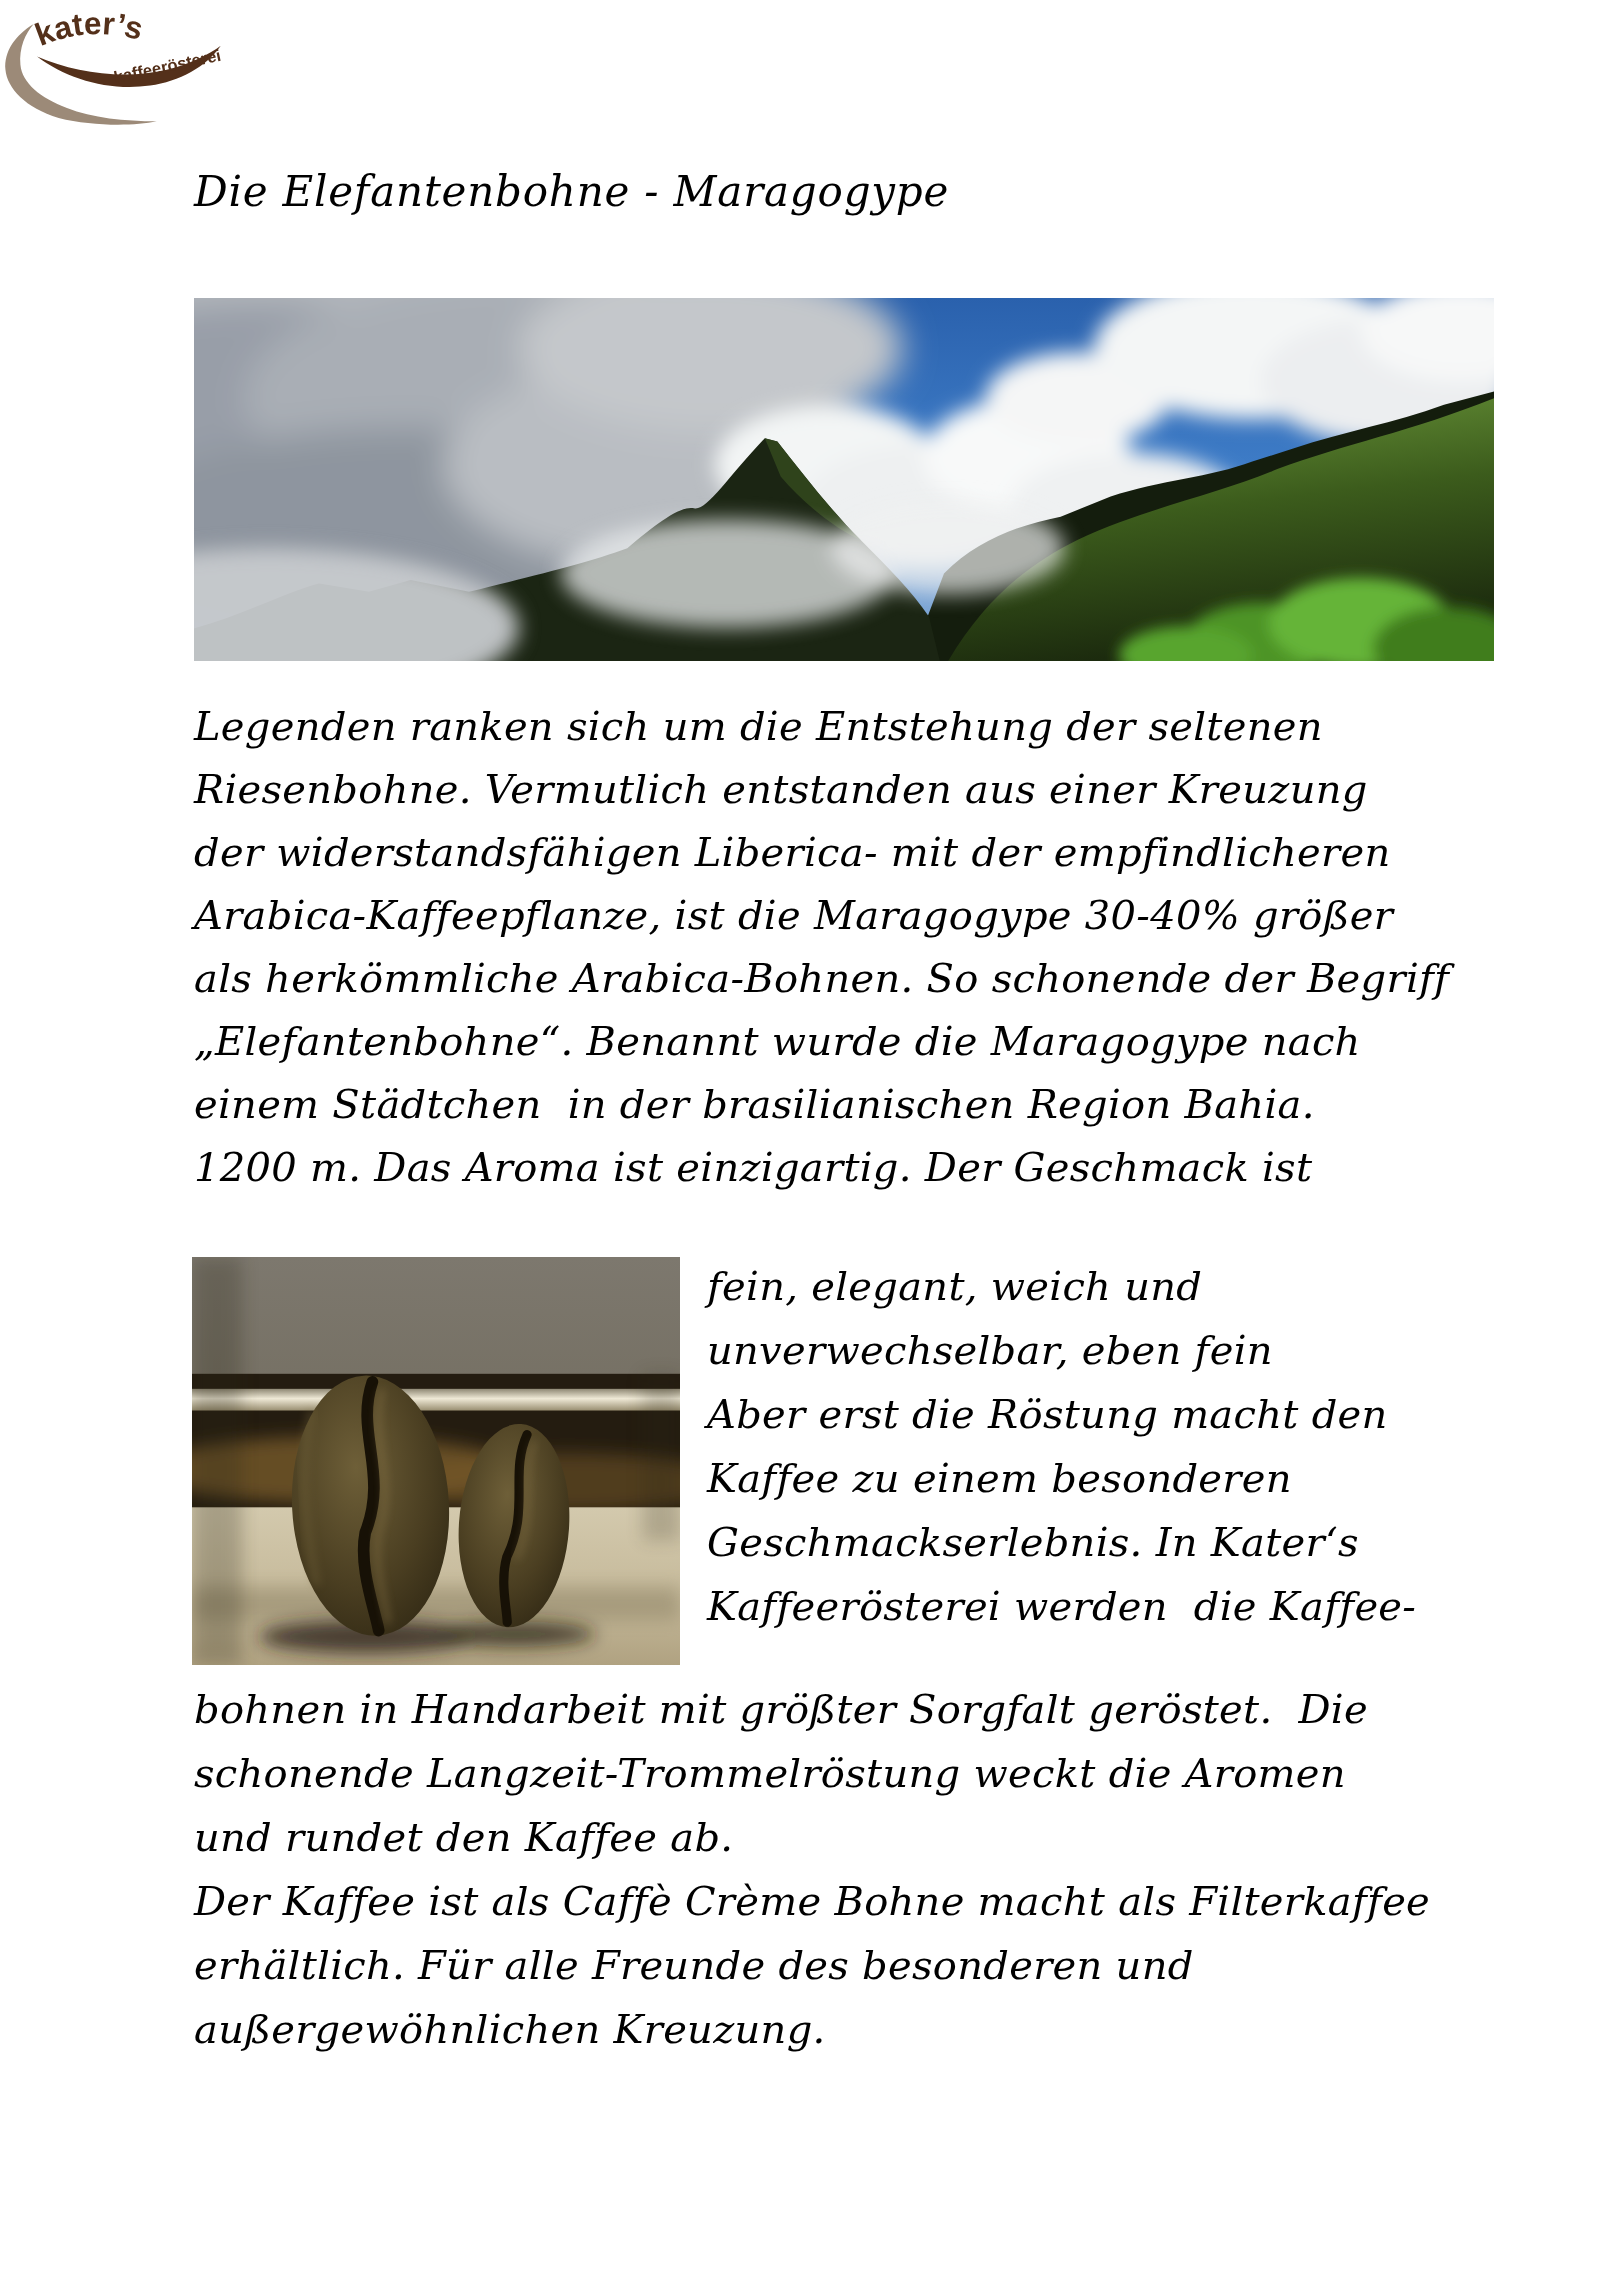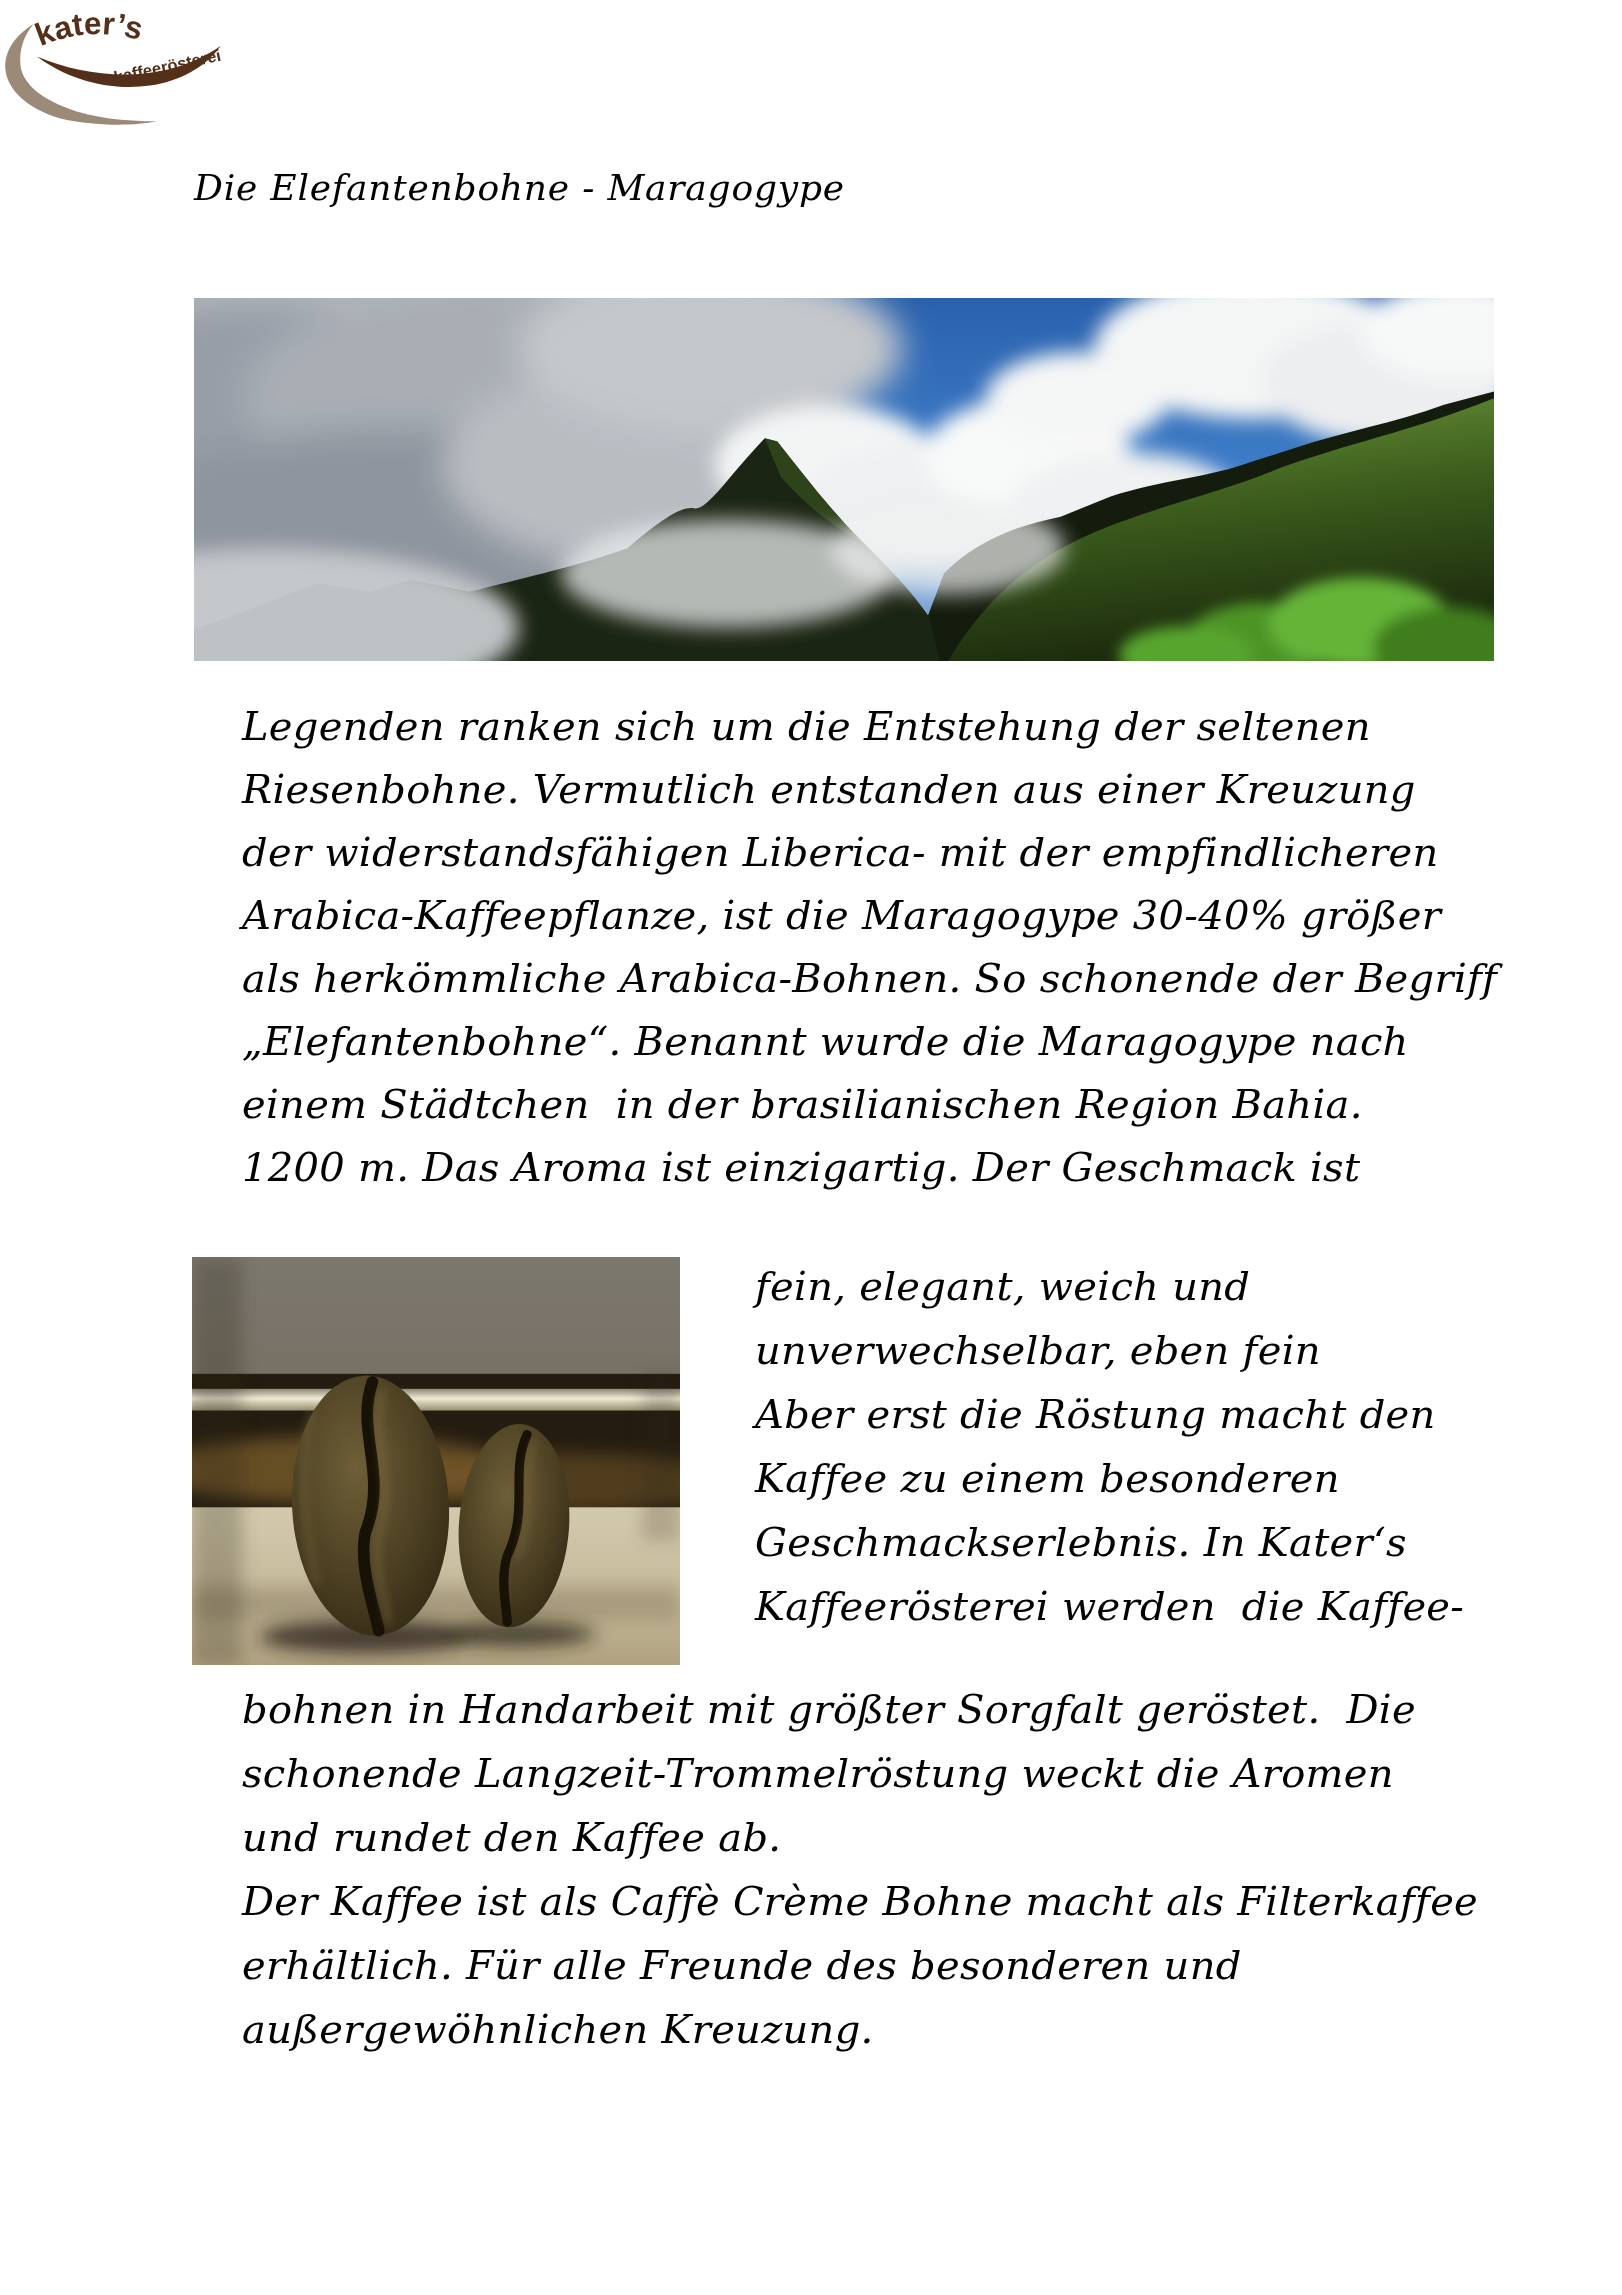--- a/index.html
+++ b/index.html
@@ -7,24 +7,24 @@
     width:1622px; height:2295px;
     background:#ffffff;
     position:relative;
     overflow:hidden;
     font-family:"DejaVu Serif", serif;
     color:#000;
   }
   .hand { font-style:italic; color:#000; }
   .page-title {
     position:absolute; left:194px; top:167px;
-    font-size:36px; letter-spacing:0.8px;
+    font-size:42px; letter-spacing:0.8px;
   }
   .para { position:absolute; font-size:40px; letter-spacing:0.3px; }
-  .para .line { white-space:pre;margin-left:48px; }
+  .para .line { white-space:pre; }
   #para1 { left:194px; top:695px;  line-height:63px; }
   #wraptext { left:707px; top:1254px; line-height:64px; }
   #para2 { left:194px; top:1677px; line-height:64px; }
   .photo { position:absolute; overflow:hidden; }
   #hero  { left:194px;  top:298px;  width:1300px; height:363px; }
   #beans { left:192px;  top:1257px; width:488px;  height:408px; }
   #logo  { left:1185px; top:2075px; width:242px;  height:133px; }
   .photo svg, #logo svg { display:block; width:100%; height:100%; }
 </style>
 </head>

